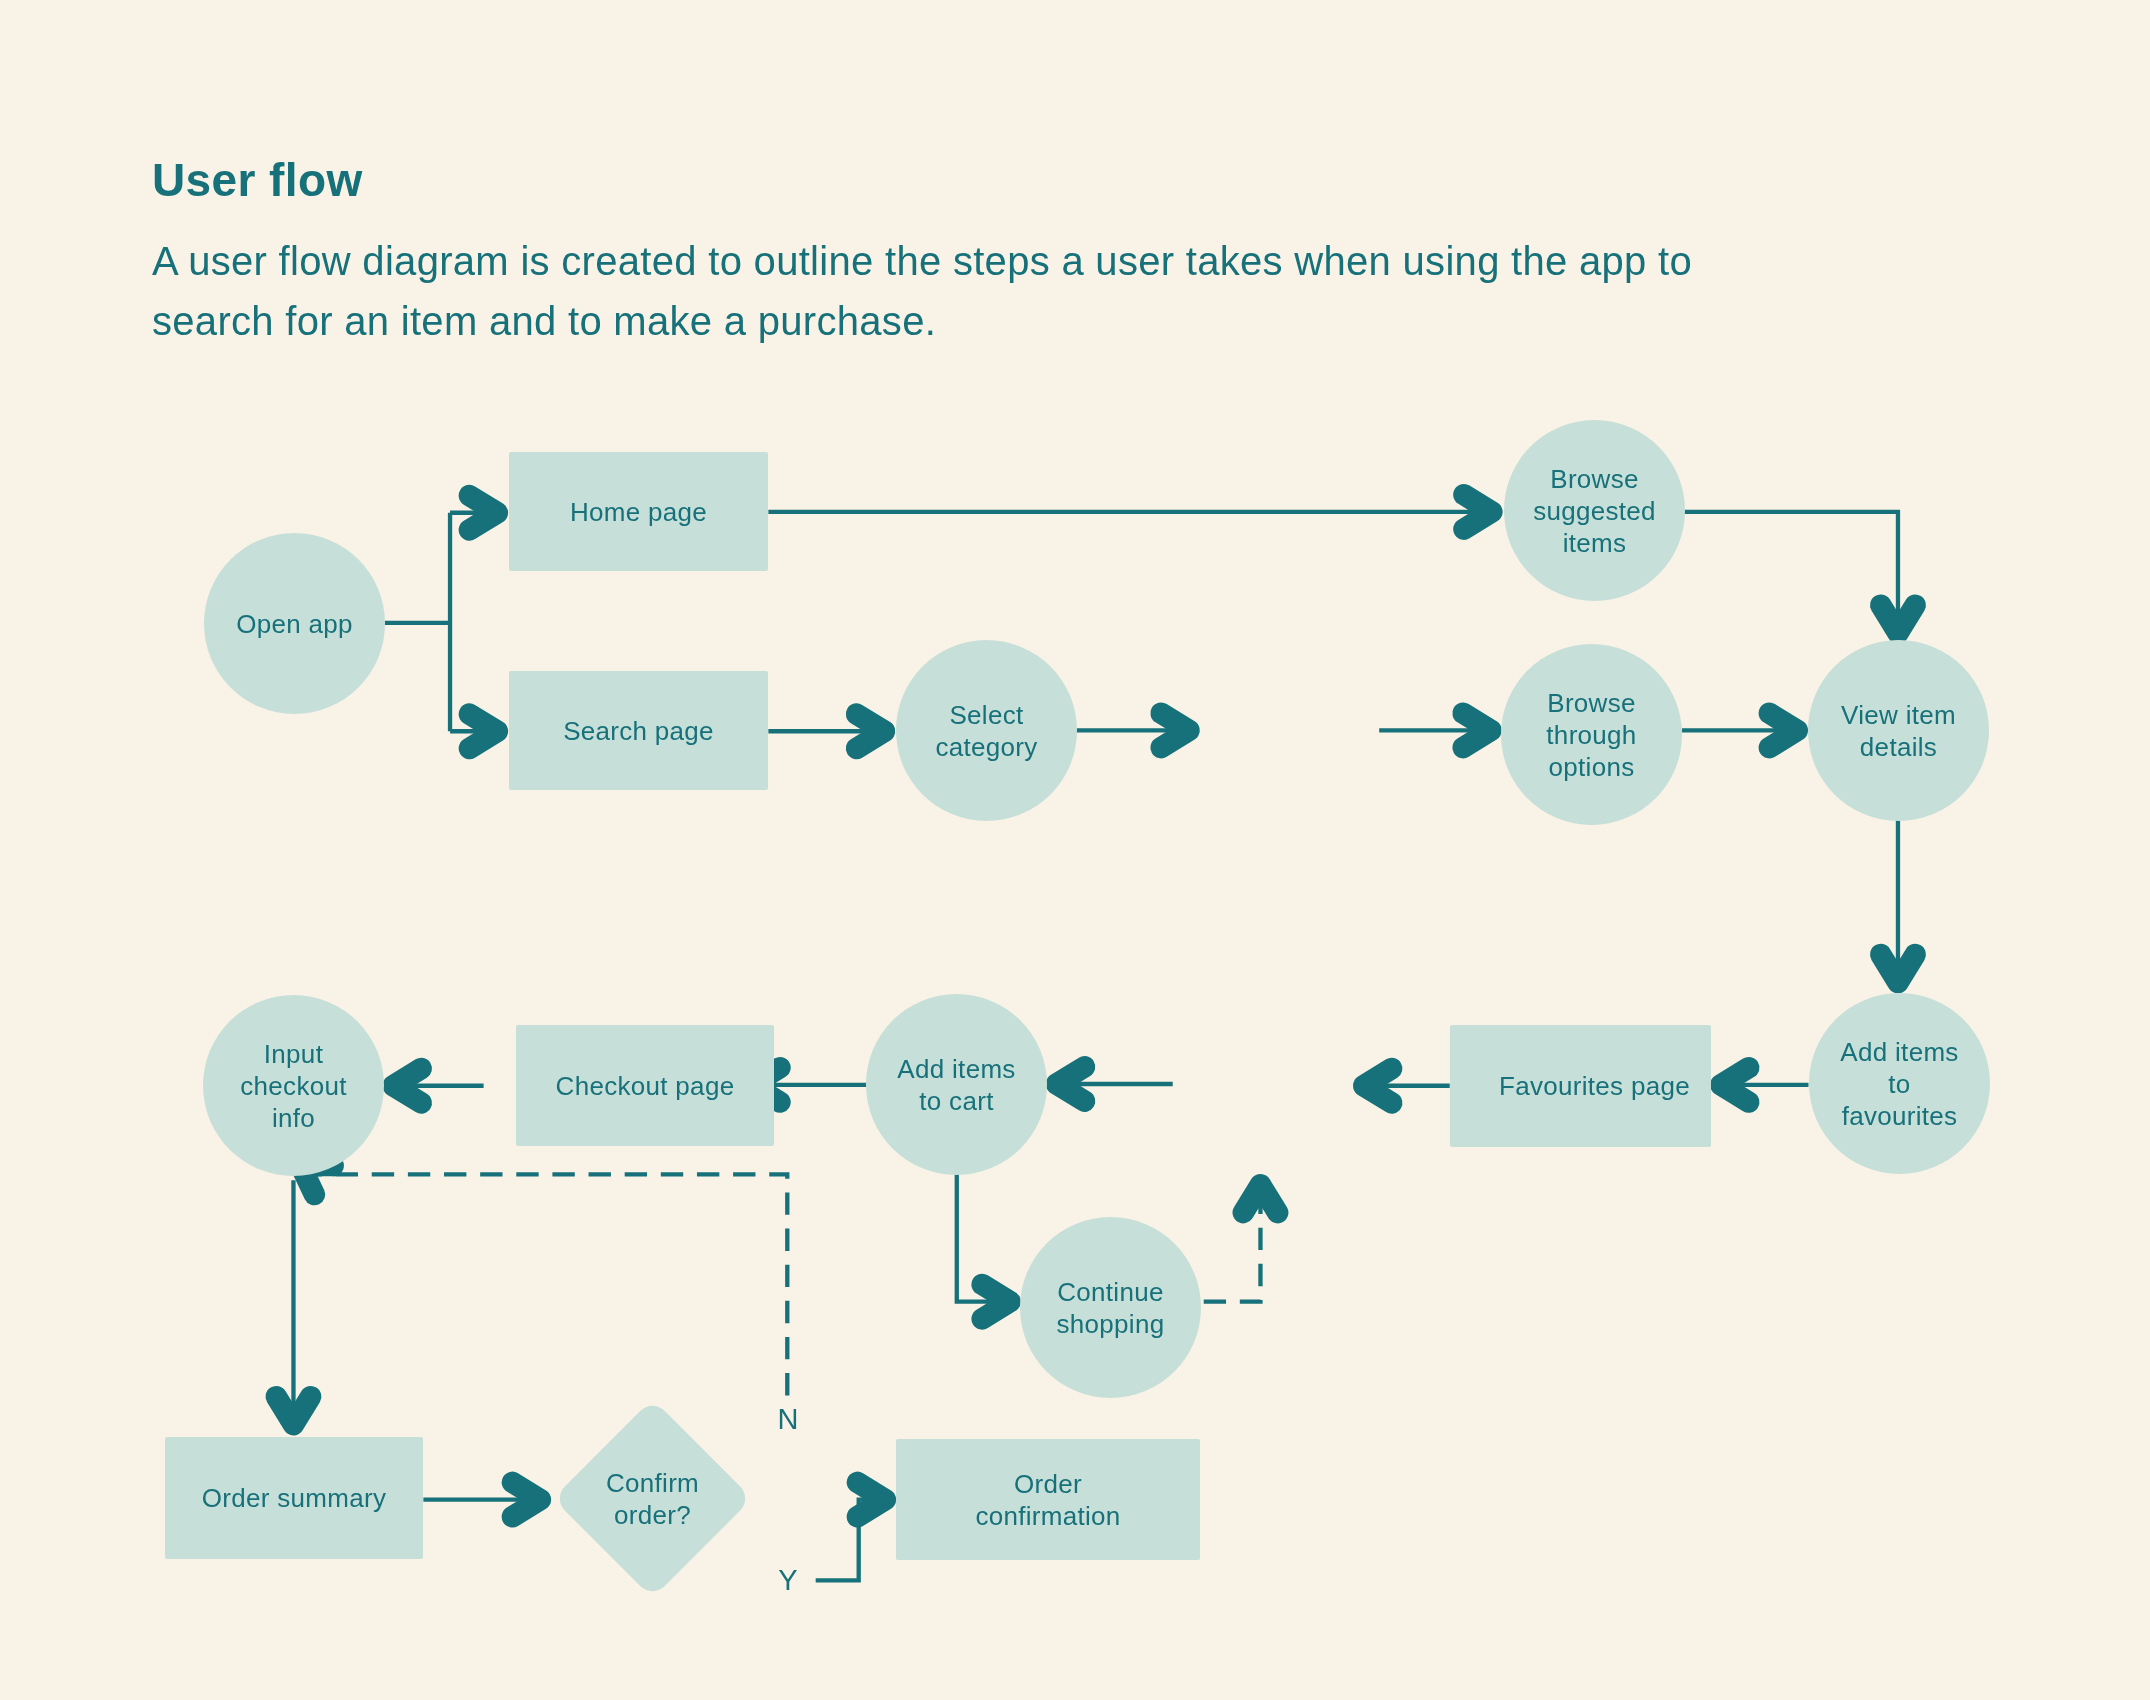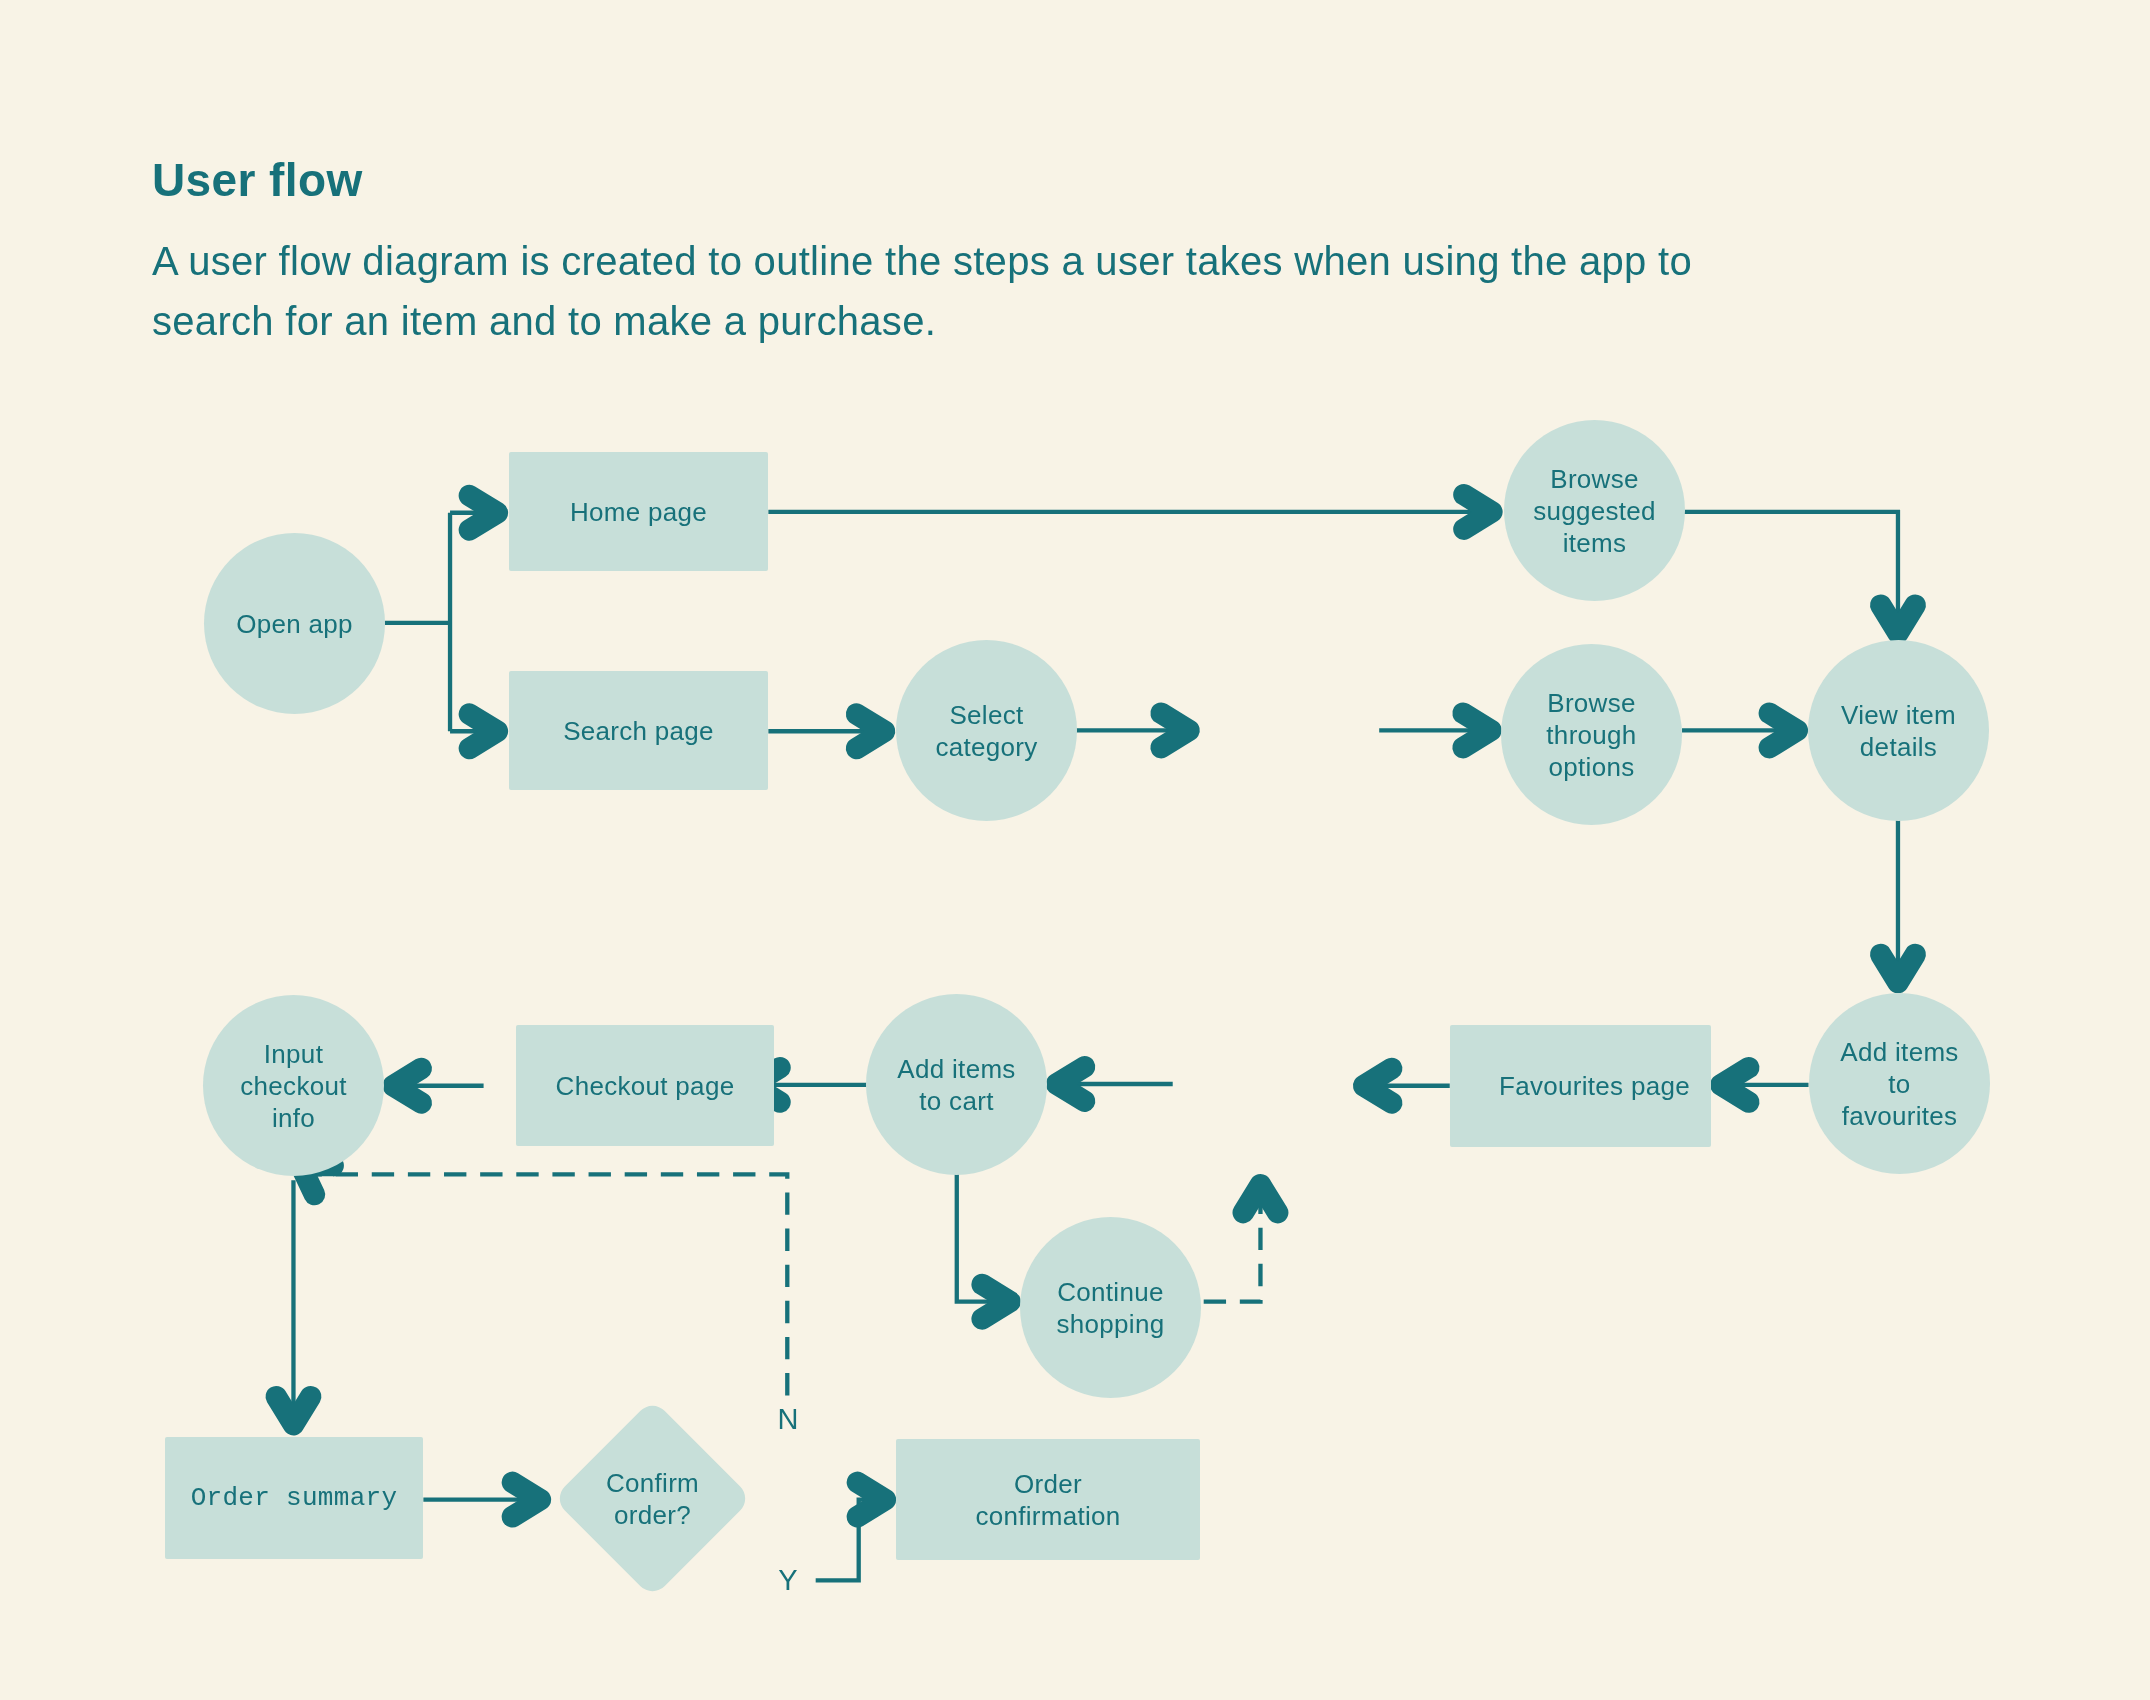--- a/index.html
+++ b/index.html
@@ -148,21 +148,21 @@
   </div>
 
   <div class="node circle" style="left:203px;top:995px;width:181px;height:181px;">
     <span class="lbl" style="width:120px;">Input checkout info</span>
   </div>
 
   <div class="node circle" style="left:1020px;top:1217px;width:181px;height:181px;">
     <span class="lbl" style="width:129px;">Continue shopping</span>
   </div>
 
-  <div class="node rect" style="left:165px;top:1437px;width:258px;height:122px;font-family:Liberation Mono, monospace;">
+  <div class="node rect" style="left:165px;top:1437px;width:258px;height:122px;">
     <span class="lbl">Order summary</span>
   </div>
 
   <div class="node diamond" style="left:582px;top:1428px;width:141px;height:141px;">
     <span class="lbl" style="width:112px;">Confirm order?</span>
   </div>
 
   <div class="node rect" style="left:896px;top:1439px;width:304px;height:121px;justify-content:center;">
     <span class="lbl" style="width:189px;">Order confirmation</span>
   </div>

